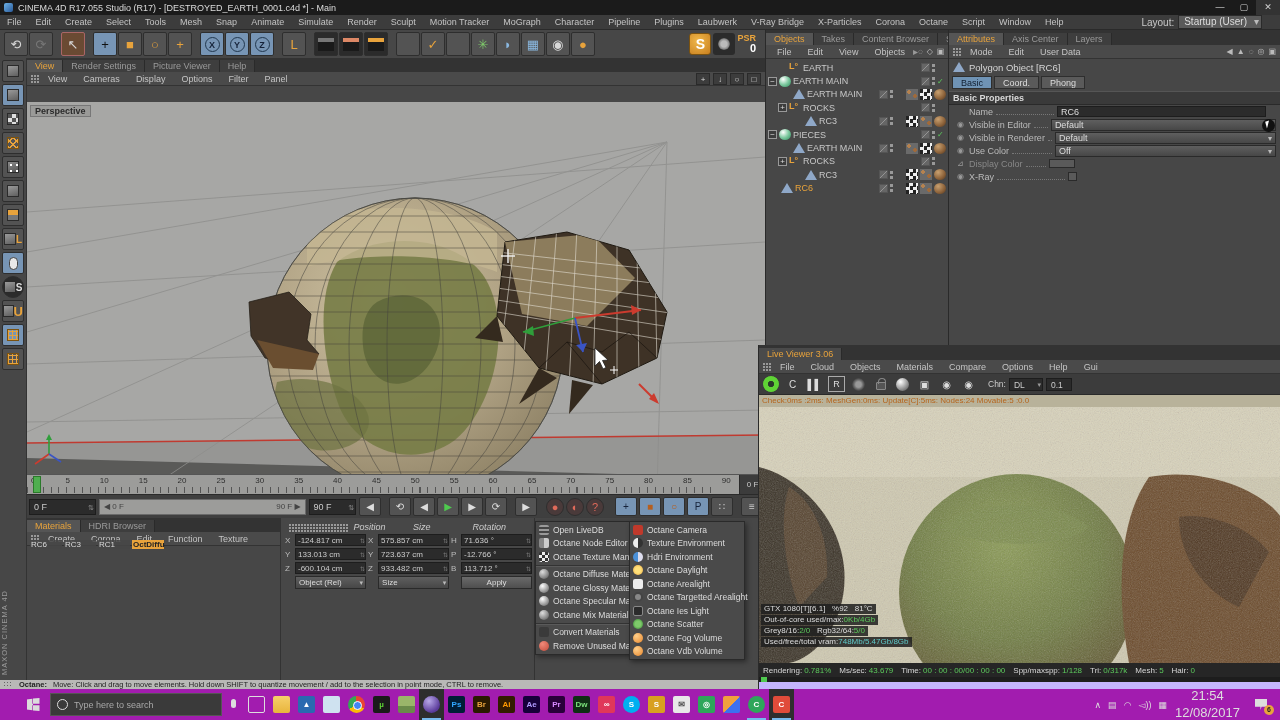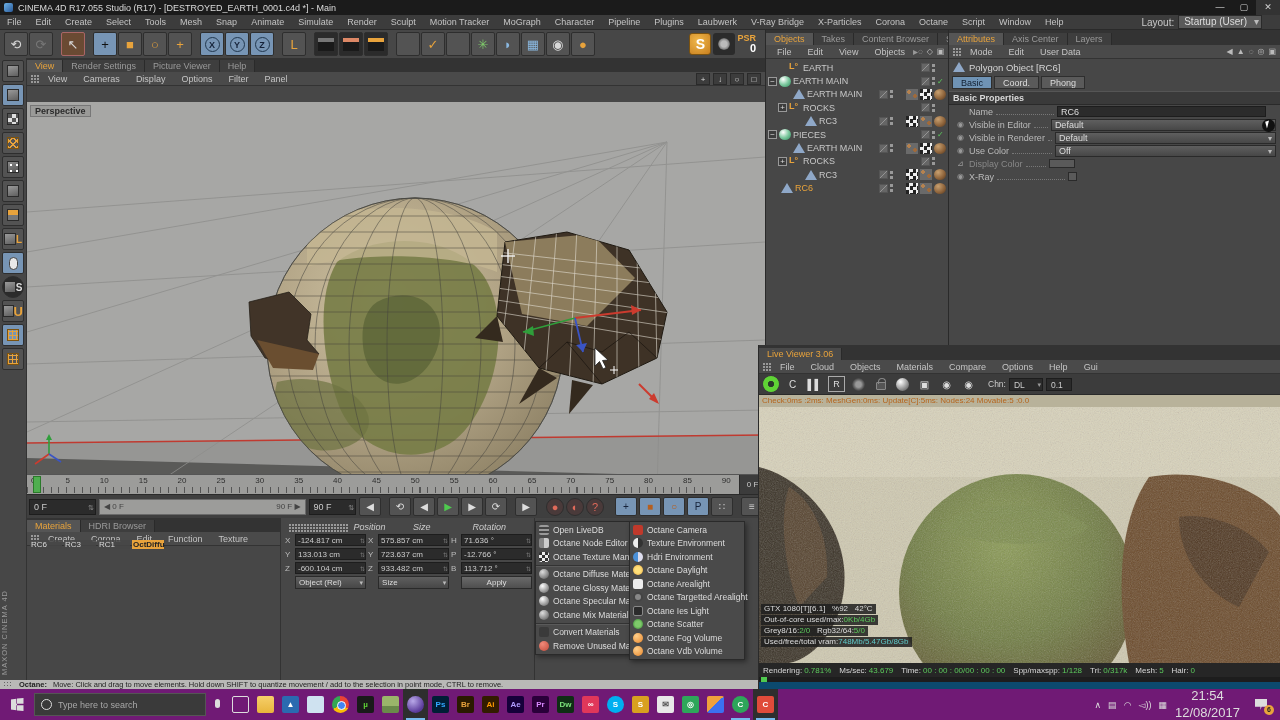--- a/index.html
+++ b/index.html
@@ -175,21 +175,21 @@
   .arow .lead{flex:0 0 auto;width:58px;border-bottom:1px dotted #777;margin:0 3px;height:1px;align-self:flex-end;margin-bottom:3px;}
   .afield{flex:1;background:#2b2b2b;border:1px solid #1d1d1d;color:#ddd;height:11px;line-height:10px;padding:0 3px;margin-right:14px;}
   .add{flex:1;background:linear-gradient(#5f5f5f,#474747);border:1px solid #2a2a2a;color:#ddd;height:12px;line-height:11px;padding:0 3px;position:relative;margin-right:4px;}
   .add:after{content:"▾";position:absolute;right:3px;top:0;color:#bbb;font-size:8px;}
   .swatch{width:26px;height:9px;background:#5a5a5a;border:1px solid #2a2a2a;}
   .cb{width:9px;height:9px;background:#5a5a5a;border:1px solid #2a2a2a;}
   
   #layercursor{left:1262px;top:119px;width:13px;height:13px;border-radius:50%;background:#111;z-index:9;}
   #layercursor:after{content:"";position:absolute;left:4px;top:2px;width:0;height:0;border-left:4px solid #fff;border-bottom:7px solid transparent;transform:rotate(-15deg);}
   
-  #lv{left:758px;top:345px;width:522px;height:344px;background:#0c4a6e;border-left:1px solid #2a2a2a;}
+  #lv{left:758px;top:345px;width:522px;height:344px;background:#c4b5fd;border-left:1px solid #2a2a2a;}
   #lvtabs{display:flex;background:#333;height:15px;align-items:flex-end;}
   #lvtabs .ptab.on{color:#e8a33c;background:#4a4a4a;}
   #lvtools{display:flex;align-items:center;gap:5px;height:21px;background:#3c3c3c;padding-left:4px;border-bottom:1px solid #2a2a2a;}
   .lvi{width:17px;height:16px;display:flex;align-items:center;justify-content:center;color:#ddd;font-size:10px;}
   .lvi.boxed{border:1px solid #aaa;font-size:9px;}
   .lv-oct{width:16px;height:16px;border-radius:50%;background:radial-gradient(circle,#2a3a2a 25%,#5fd435 30% 70%,#2a3a2a 75%);}
   .lv-gear{width:13px;height:13px;border-radius:50%;background:radial-gradient(circle,#999 30%,#555 60%,#333 80%);}
   .lv-lock{width:10px;height:8px;background:#555;border:1px solid #888;border-radius:1px;position:relative;margin-top:4px;}
   .lv-lock:before{content:"";position:absolute;left:1px;top:-5px;width:6px;height:5px;border:1.5px solid #888;border-bottom:none;border-radius:4px 4px 0 0;}
   .lv-ball{width:13px;height:13px;border-radius:50%;background:radial-gradient(circle at 35% 30%,#fff,#999 55%,#444);}
@@ -203,21 +203,21 @@
   .gpurow{background:rgba(30,30,30,.85);color:#ddd;padding:0 3px;height:10px;line-height:10px;white-space:nowrap;width:fit-content;}
   .gv{color:#5cc95c;} .gvc{color:#5fc9c9;}
   #lvstats{display:flex;gap:8px;align-items:center;height:14px;background:#262626;color:#d8d8d8;font-size:8px;padding:0 4px;white-space:nowrap;overflow:hidden;}
   #lvstats .gv{margin-left:2px;}
   #lvprog{height:5px;background:#1d1d1d;position:relative;}
   #lvprog i{position:absolute;left:2px;top:0;width:6px;height:5px;background:#4fc94f;}
   
   #statusbar{left:0;top:680px;width:758px;height:9px;background:#b9b9b7;color:#1e1e1e;font-size:7.5px;display:flex;align-items:center;gap:6px;}
   #statusbar .grip{background:radial-gradient(circle .7px at 1.5px 1.5px,#666 95%,transparent) 0 0/3px 3px;height:7px;}
   
-  #taskbar{left:0;top:689px;width:1280px;height:31px;background:#701a75;display:flex;align-items:center;z-index:10;}
+  #taskbar{left:0;top:689px;width:1280px;height:31px;background:#a21caf;display:flex;align-items:center;z-index:10;padding-left:16px;}
   #startbtn{width:34px;height:31px;display:flex;align-items:center;justify-content:center;}
   #startbtn i{width:13px;height:13px;background:conic-gradient(#e8e8e8 0 360deg);clip-path:polygon(0 12%,45% 5%,45% 45%,0 45%,0 55%,45% 55%,45% 95%,0 88%,0 55%,50% 55%,50% 97%,100% 100%,100% 55%,50% 55%,50% 45%,100% 45%,100% 0,50% 3%,50% 45%,0 45%);background:#dcdcdc;}
   #searchbox{width:172px;height:23px;background:#3a3a3a;border:1px solid #555;display:flex;align-items:center;gap:6px;color:#a8a8a8;font-size:9px;padding-left:6px;}
   #searchbox .ring{width:11px;height:11px;border:1.5px solid #ddd;border-radius:50%;}
   #micbtn{width:22px;text-align:center;color:#ddd;}
   #micbtn i{display:inline-block;width:5px;height:9px;background:#ddd;border-radius:3px;}
   .tapp{width:25px;height:31px;display:flex;align-items:center;justify-content:center;position:relative;}
   .tapp.active{background:#2e2e2e;}
   .tapp.run:after{content:"";position:absolute;left:3px;right:3px;bottom:0;height:2px;background:#76b9ed;}
   .tico{width:17px;height:17px;display:flex;align-items:center;justify-content:center;font-size:8px;font-weight:bold;border-radius:2px;color:#fff;}
@@ -1162,21 +1162,21 @@
         <rect width="522" height="70" fill="#d8d2ba"></rect>
         <circle cx="258" cy="185" r="118" fill="url(#rEarth)"></circle>
         <path d="M180,120 C220,90 300,92 330,120 C310,140 230,145 180,120 Z" fill="#7a8a4c" opacity="0.7"></path>
         <path d="M0,60 C40,70 80,110 85,160 C90,210 60,250 30,256 L0,256 Z" fill="#3a3226"></path>
         <path d="M30,80 C55,95 70,130 68,170 L40,200 C25,160 20,110 30,80 Z" fill="#5c4630" opacity="0.8"></path>
         <path d="M390,70 C440,60 500,80 522,110 L522,256 L370,256 C360,200 355,120 390,70 Z" fill="#6b4a2a"></path>
         <path d="M420,110 C450,105 490,120 510,145 L480,200 C445,185 420,150 420,110 Z" fill="#4a3420" opacity="0.85"></path>
         <rect width="522" height="256" filter="url(#noiseF)" opacity="0.32"></rect>
       </svg>
       <div id="gpuoverlay">
-        <div class="gpurow"><span>GTX 1080[T][6.1]</span>&nbsp;&nbsp;&nbsp;<span>%92</span>&nbsp;&nbsp;&nbsp;<span>42°C</span></div>
+        <div class="gpurow"><span>GTX 1080[T][6.1]</span>&nbsp;&nbsp;&nbsp;<span>%92</span>&nbsp;&nbsp;&nbsp;<span>81°C</span></div>
         <div class="gpurow"><span>Out-of-core used/max:</span><span class="gv">0Kb/4Gb</span></div>
         <div class="gpurow"><span>Grey8/16:</span><span class="gv">2/0</span>&nbsp;&nbsp;&nbsp;<span>Rgb32/64:</span><span class="gv">5/0</span></div>
         <div class="gpurow"><span>Used/free/total vram:</span><span class="gvc">748Mb/5.47Gb/8Gb</span></div>
       </div>
     </div>
     <div id="lvstats">
 
     <span><span>Rendering:</span><span class="gv">0.781%</span></span>
         <span><span>Ms/sec:</span><span class="gv">43.679</span></span>
         <span><span>Time:</span><span class="gv">00 : 00 : 00/00 : 00 : 00</span></span>

